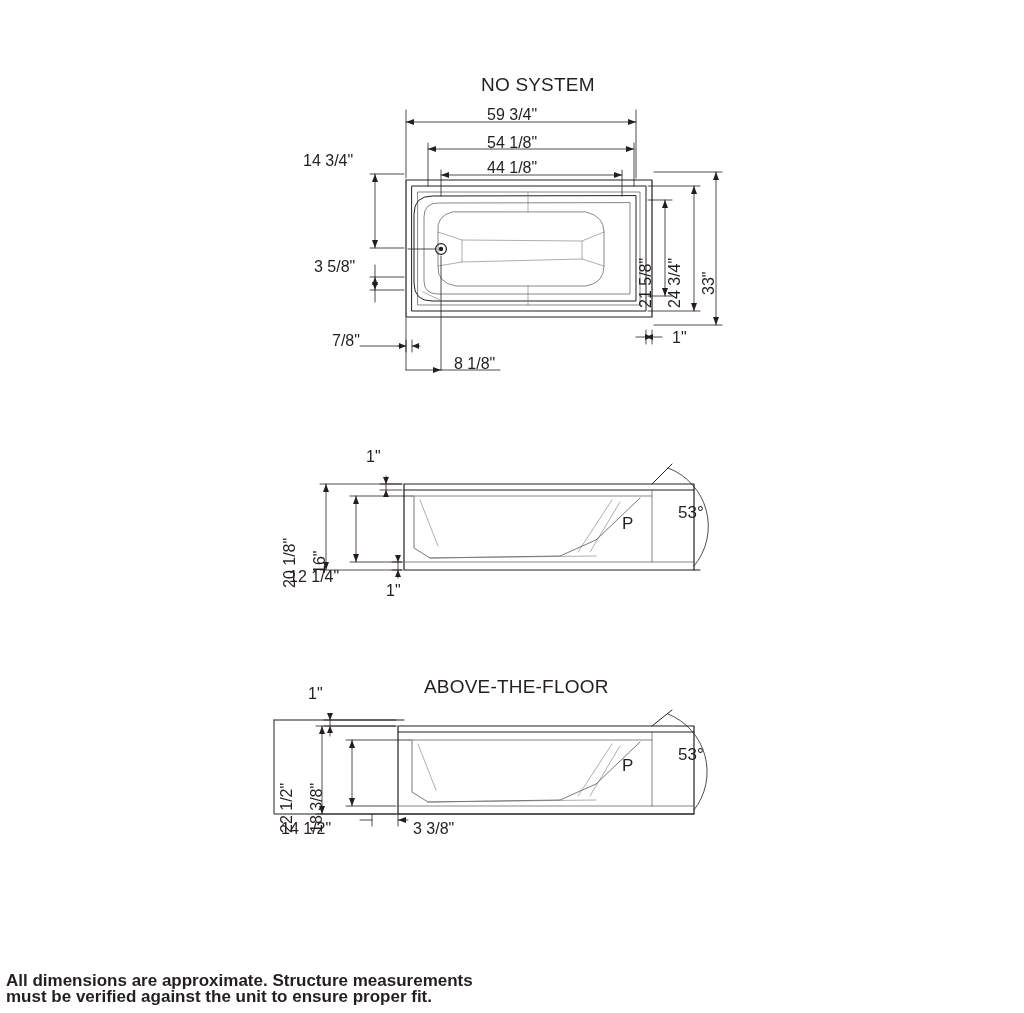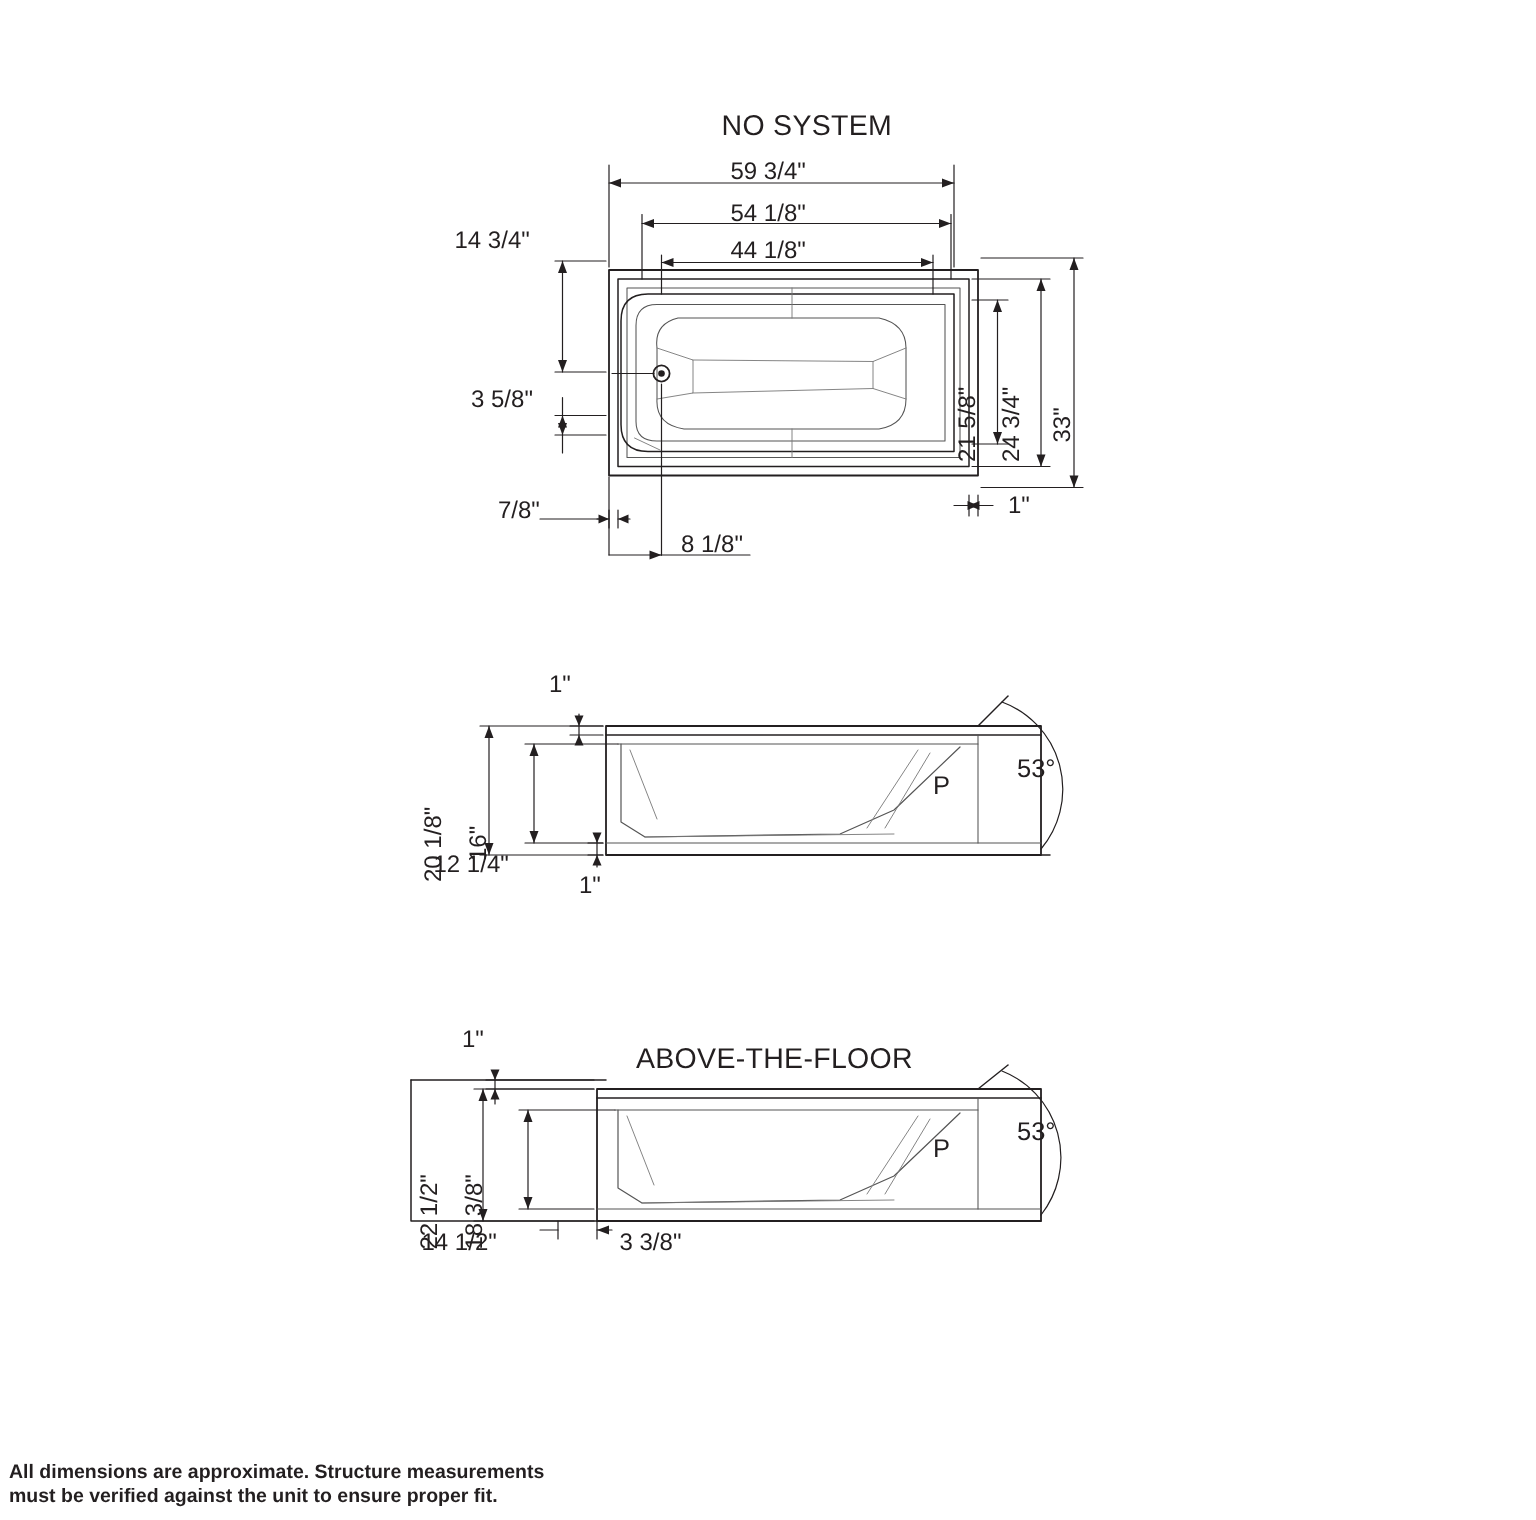--- a/index.html
+++ b/index.html
@@ -41,21 +41,21 @@
     color: #231f20;
   }
   .dim.rot {
     transform-origin: left bottom;
     transform: rotate(-90deg);
   }
   .note {
     position: absolute;
     left: 6px;
     top: 973px;
-    font-size: 13px;
+    font-size: 17px;
     font-weight: bold;
     line-height: 16px;
     color: #231f20;
     white-space: pre-line;
   }
   .pmark {
     position: absolute;
     font-size: 17px;
     color: #231f20;
   }
@@ -268,21 +268,21 @@
         <path d="M372 814 L372 826"></path>
 
         <path d="M398 820 L408 820"></path>
         <path d="M398 814 L398 826"></path>
         <path d="M398 820 l8 -3 0 6 z" fill="#231f20" stroke="none"></path>
       </g>
     </g>
   </svg>
 
   <div class="ttl" style="left:481px; top:74px;">NO SYSTEM</div>
-  <div class="ttl" style="left:424px; top:676px;margin-top:20px;">ABOVE-THE-FLOOR</div>
+  <div class="ttl" style="left:424px; top:676px;">ABOVE-THE-FLOOR</div>
 
   <div class="dim" style="left:487px; top:106px;">59 3/4"</div>
   <div class="dim" style="left:487px; top:134px;">54 1/8"</div>
   <div class="dim" style="left:487px; top:159px;">44 1/8"</div>
   <div class="dim" style="left:303px; top:152px;">14 3/4"</div>
   <div class="dim" style="left:314px; top:258px;">3 5/8"</div>
   <div class="dim" style="left:332px; top:332px;">7/8"</div>
   <div class="dim" style="left:454px; top:355px;">8 1/8"</div>
   <div class="dim" style="left:672px; top:329px;">1"</div>
   <div class="dim rot" style="left:655px; top:290px;">21 5/8"</div>

